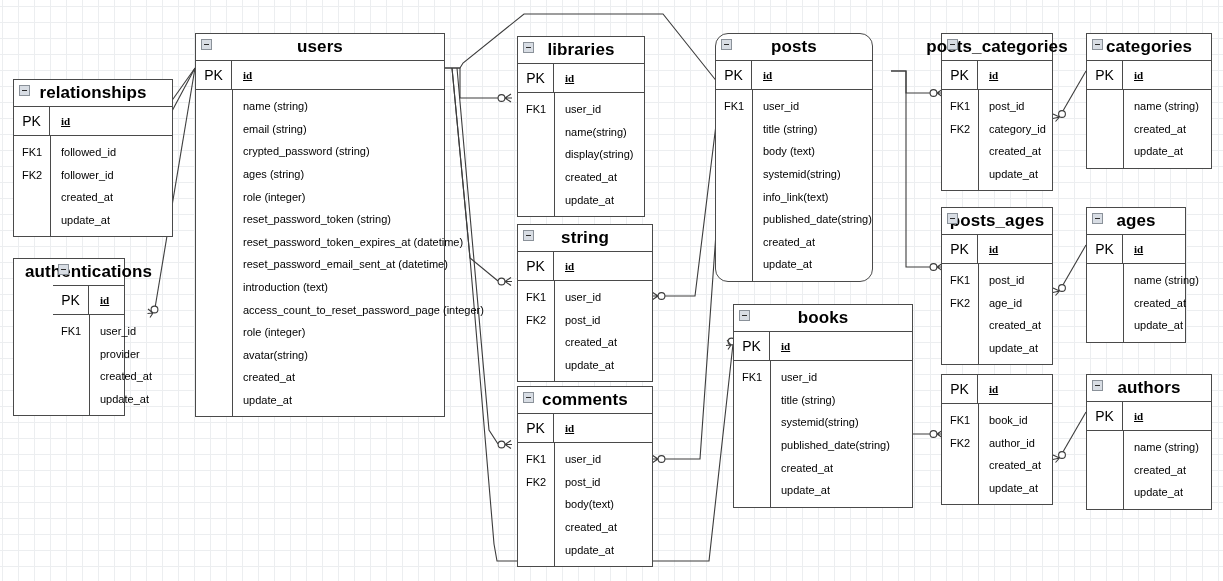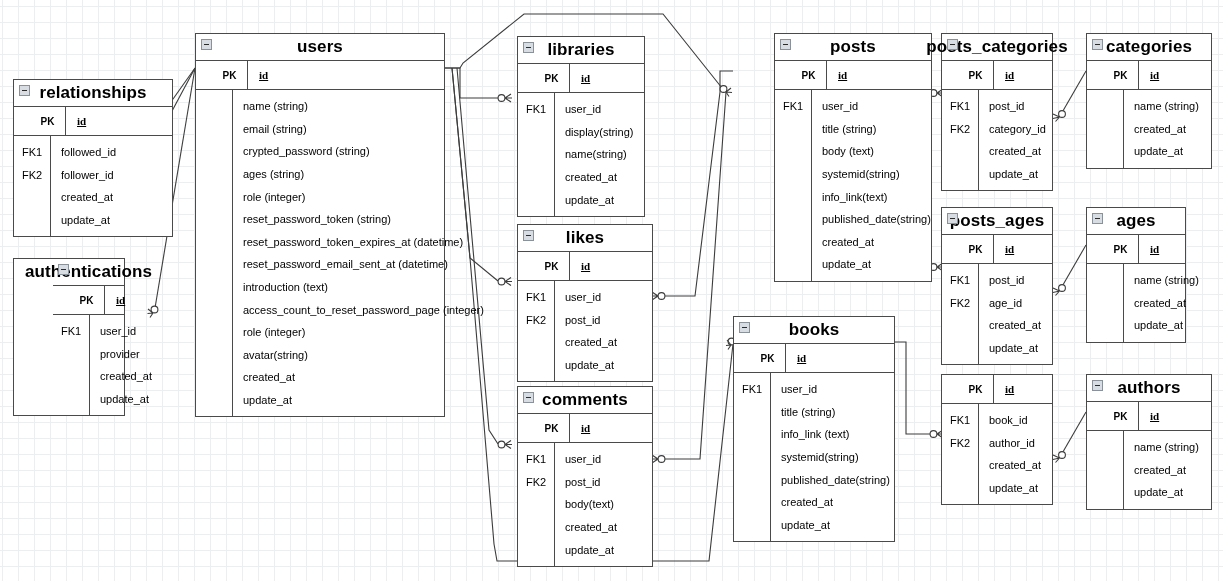--- a/index.html
+++ b/index.html
@@ -52,25 +52,25 @@
     width:5px;height:1px;background:#2b2b2b;
   }
   .pk-row{
     position:relative;height:28px;
     border-bottom:1px solid #4a4a4a;
     display:flex;align-items:center;
   }
   .pk-left{
     width:36px;min-width:36px;
     text-align:center;
-    font-size:10px;font-weight:bold;color:#000;
+    font-size:14px;font-weight:normal;color:#000;
     border-right:1px solid #4a4a4a;
     box-sizing:border-box;
     height:100%;
-    display:flex;align-items:center;justify-content:center;margin-left:16px;
+    display:flex;align-items:center;justify-content:center;
   }
   .pk-right{
     flex:1;padding-left:11px;
     font-size:11px;font-weight:bold;color:#000;
     text-decoration:underline;
     font-family:Liberation Serif, serif;
   }
   .field-row{
     position:relative;height:22.6px;
     display:flex;align-items:center;
@@ -348,40 +348,40 @@
           <div class="pk-right">id</div>
         </div>
         <div class="fields-wrap">
           <div class="vline"></div>
           <div class="field-row">
             <div class="f-left">FK1</div>
             <div class="f-right">user_id</div>
           </div>
           <div class="field-row">
             <div class="f-left"></div>
+            <div class="f-right">name(string)</div>
+          </div>
+          <div class="field-row">
+            <div class="f-left"></div>
             <div class="f-right">display(string)</div>
           </div>
           <div class="field-row">
             <div class="f-left"></div>
-            <div class="f-right">name(string)</div>
-          </div>
-          <div class="field-row">
-            <div class="f-left"></div>
             <div class="f-right">created_at</div>
           </div>
           <div class="field-row">
             <div class="f-left"></div>
             <div class="f-right">update_at</div>
           </div>
         </div>
       </div>
       <div class="entity" style="left: 517px; top: 224px; width: 136px;">
         <div class="ent-head">
           <span class="collapse-icon"></span>
-          <span class="ent-title">likes</span>
+          <span class="ent-title">string</span>
         </div>
         <div class="pk-row">
           <div class="pk-left">PK</div>
           <div class="pk-right">id</div>
         </div>
         <div class="fields-wrap">
           <div class="vline"></div>
           <div class="field-row">
             <div class="f-left">FK1</div>
             <div class="f-right">user_id</div>
@@ -426,21 +426,21 @@
           <div class="field-row">
             <div class="f-left"></div>
             <div class="f-right">created_at</div>
           </div>
           <div class="field-row">
             <div class="f-left"></div>
             <div class="f-right">update_at</div>
           </div>
         </div>
       </div>
-      <div class="entity" style="left: 774px; top: 33px; width: 158px;">
+      <div class="entity" style="left: 715px; top: 33px; width: 158px; border-radius: 13px;">
         <div class="ent-head">
           <span class="collapse-icon"></span>
           <span class="ent-title">posts</span>
         </div>
         <div class="pk-row">
           <div class="pk-left">PK</div>
           <div class="pk-right">id</div>
         </div>
         <div class="fields-wrap">
           <div class="vline"></div>
@@ -471,42 +471,38 @@
           <div class="field-row">
             <div class="f-left"></div>
             <div class="f-right">created_at</div>
           </div>
           <div class="field-row">
             <div class="f-left"></div>
             <div class="f-right">update_at</div>
           </div>
         </div>
       </div>
-      <div class="entity" style="left: 733px; top: 316px; width: 162px;">
+      <div class="entity" style="left: 733px; top: 304px; width: 180px;">
         <div class="ent-head">
           <span class="collapse-icon"></span>
           <span class="ent-title">books</span>
         </div>
         <div class="pk-row">
           <div class="pk-left">PK</div>
           <div class="pk-right">id</div>
         </div>
         <div class="fields-wrap">
           <div class="vline"></div>
           <div class="field-row">
             <div class="f-left">FK1</div>
             <div class="f-right">user_id</div>
           </div>
           <div class="field-row">
             <div class="f-left"></div>
             <div class="f-right">title (string)</div>
-          </div>
-          <div class="field-row">
-            <div class="f-left"></div>
-            <div class="f-right">info_link (text)</div>
           </div>
           <div class="field-row">
             <div class="f-left"></div>
             <div class="f-right">systemid(string)</div>
           </div>
           <div class="field-row">
             <div class="f-left"></div>
             <div class="f-right">published_date(string)</div>
           </div>
           <div class="field-row">

